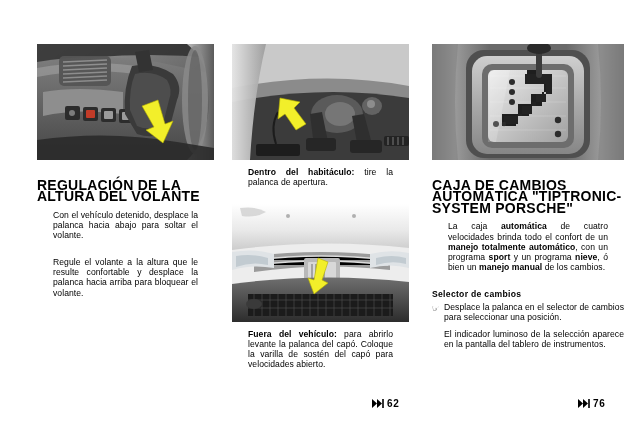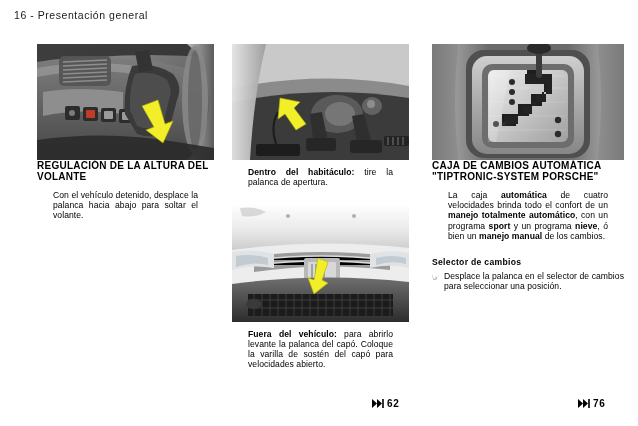--- a/index.html
+++ b/index.html
@@ -65,25 +65,25 @@
 
   .arrow-svg {
     position: absolute;
     left: 0; top: 0;
     width: 100%; height: 100%;
     pointer-events: none;
   }
 
   
   .sec-title {
-    font-size: 10px;
+    font-size: 14px;
     font-weight: bold;
     line-height: 11.4px;
     letter-spacing: 0.25px;
-    margin-top: 0;
+    margin-top: 20px;
     margin-bottom: 0;
     text-transform: none;
   }
   .body-p {
     font-size: 8.6px;
     line-height: 10.3px;
     text-align: justify;
     margin: 16px;
     letter-spacing: 0.05px;
   }
@@ -141,21 +141,20 @@
   .ref-1 { left: 372px; top: 398px; }
   .ref-2 { left: 578px; top: 398px; }
   .ref .ff { margin-right: 3px; display: inline-block; }
   .ref .ff svg { vertical-align: -1px; }
 </style>
 </head>
 <body>
 
 <div class="page">
 
-  <div class="page-header">16 - Presentación general</div>
 
   <div class="columns">
 
     <div class="col col-1">
 
       <div class="photo photo-1">
         <svg class="arrow-svg" viewBox="0 0 177 116" preserveAspectRatio="none">
           <defs>
             <linearGradient id="g1a" x1="0" y1="0" x2="1" y2="1">
               <stop offset="0" stop-color="#9a9a9a"></stop>
@@ -217,20 +216,21 @@
           <path d="M0 96 Q70 86 140 98 L177 104 L177 116 L0 116 Z" fill="#2a2a2a" opacity="0.9"></path>
 
           <g>
             <path d="M105 62 L121 56 L128 80 L136 77 L126 99 L109 86 L117 83 Z" fill="#f2ef2a" stroke="#b5b000" stroke-width="0.6" stroke-linejoin="round"></path>
           </g>
         </svg>
       </div>
 
       <div class="sec-title">REGULACIÓN DE LA ALTURA DEL VOLANTE</div>
       <p class="body-p first">Con el vehículo detenido, desplace la palanca hacia abajo para soltar el volante.</p>
+      <p class="body-p gap">Regule el volante a la altura que le resulte confortable y desplace la palanca hacia arriba para bloquear el volante.</p>
     </div>
 
     <div class="col col-2">
 
       <div class="photo photo-2">
         <svg class="arrow-svg" viewBox="0 0 177 116" preserveAspectRatio="none">
           <defs>
             <linearGradient id="g2a" x1="0" y1="0" x2="0" y2="1">
               <stop offset="0" stop-color="#d8d8d8"></stop>
                 <stop offset="0.42" stop-color="#a8a8a8"></stop>
@@ -429,20 +429,21 @@
         <span>La caja </span><b>automática</b><span> de cuatro velocidades brinda todo el confort de un </span><b>manejo totalmente automático</b><span>, con un programa </span><b>sport</b><span> y un programa </span><b>nieve</b><span>, ó bien un </span><b>manejo manual</b><span> de los cambios.</span>
       </p>
 
       <div class="subhead gap">Selector de cambios</div>
 
       <div class="bullet-row">
         <span class="bullet-glyph">☞</span>
         <span class="bullet-text">Desplace la palanca en el selector de cambios para seleccionar una posición.</span>
       </div>
 
+      <p class="indent-p">El indicador luminoso de la selección aparece en la pantalla del tablero de instrumentos.</p>
     </div>
 
   </div>
 
   <div class="ref ref-1">
     <span class="ff">
       <svg width="12" height="9" viewBox="0 0 12 9">
           <path d="M0 0 L5 4.5 L0 9 Z" fill="#000"></path>
           <path d="M5 0 L10 4.5 L5 9 Z" fill="#000"></path>
           <rect x="10.2" y="0" width="1.6" height="9" fill="#000"></rect>

